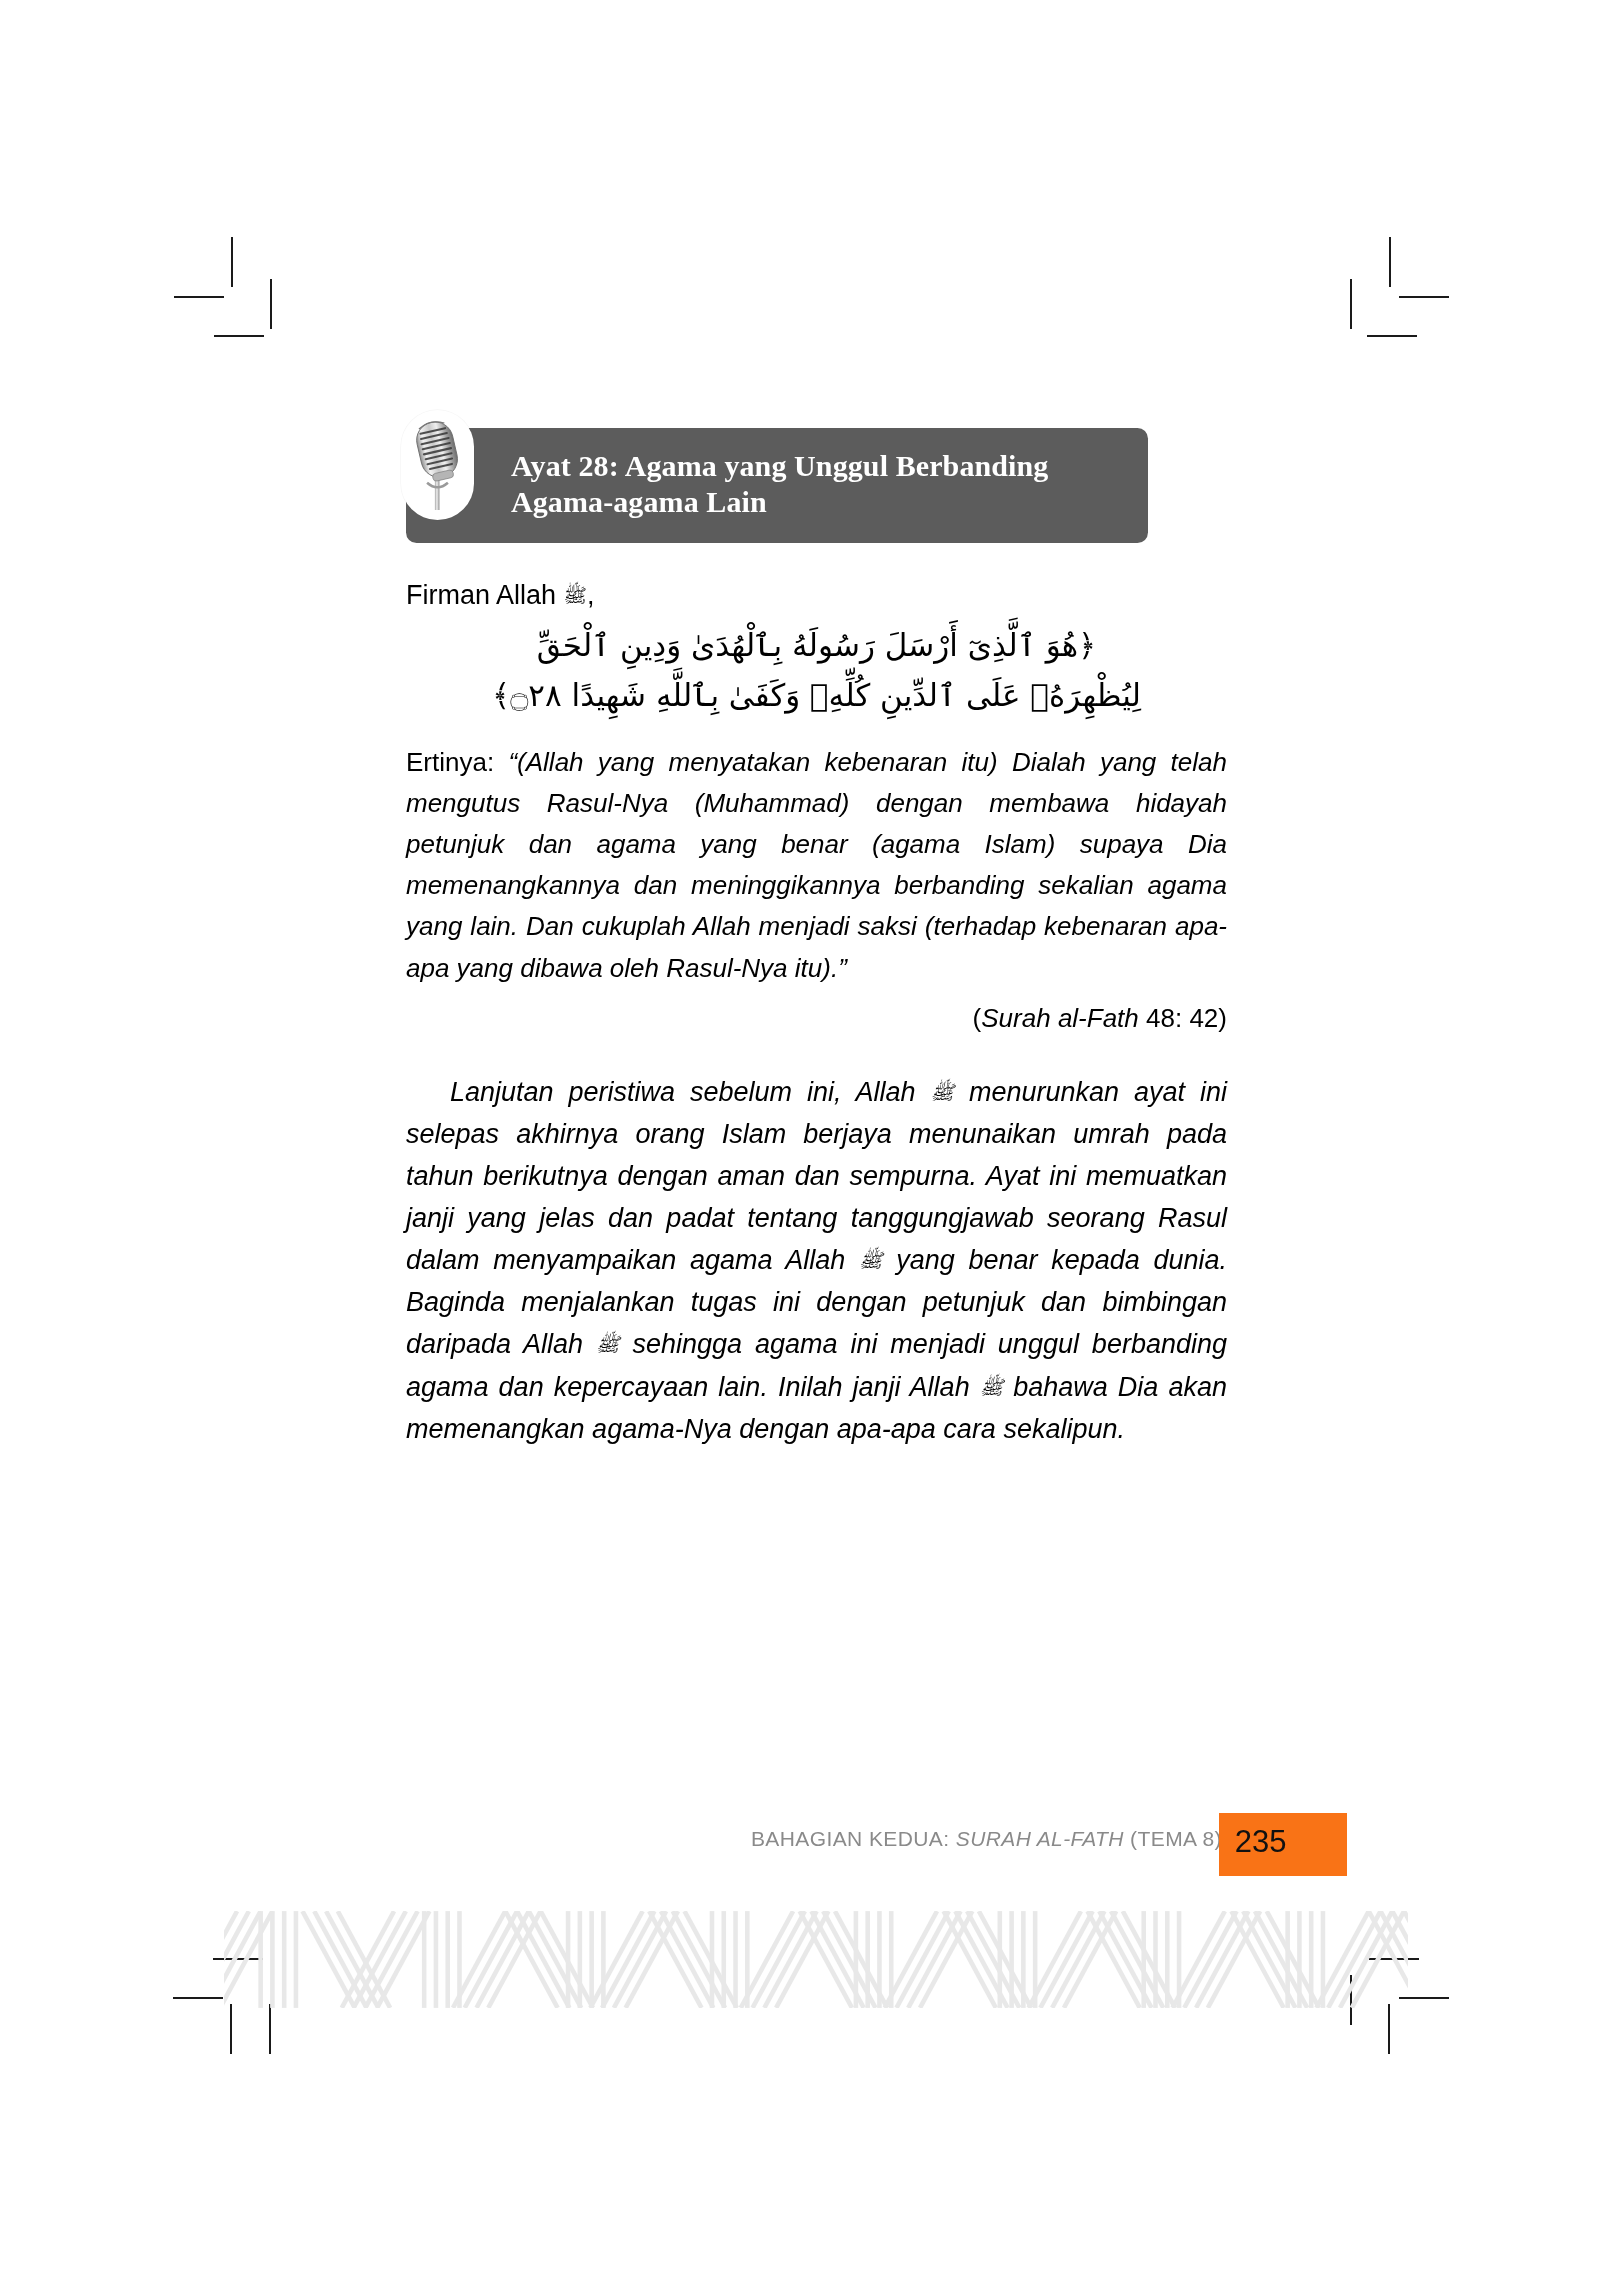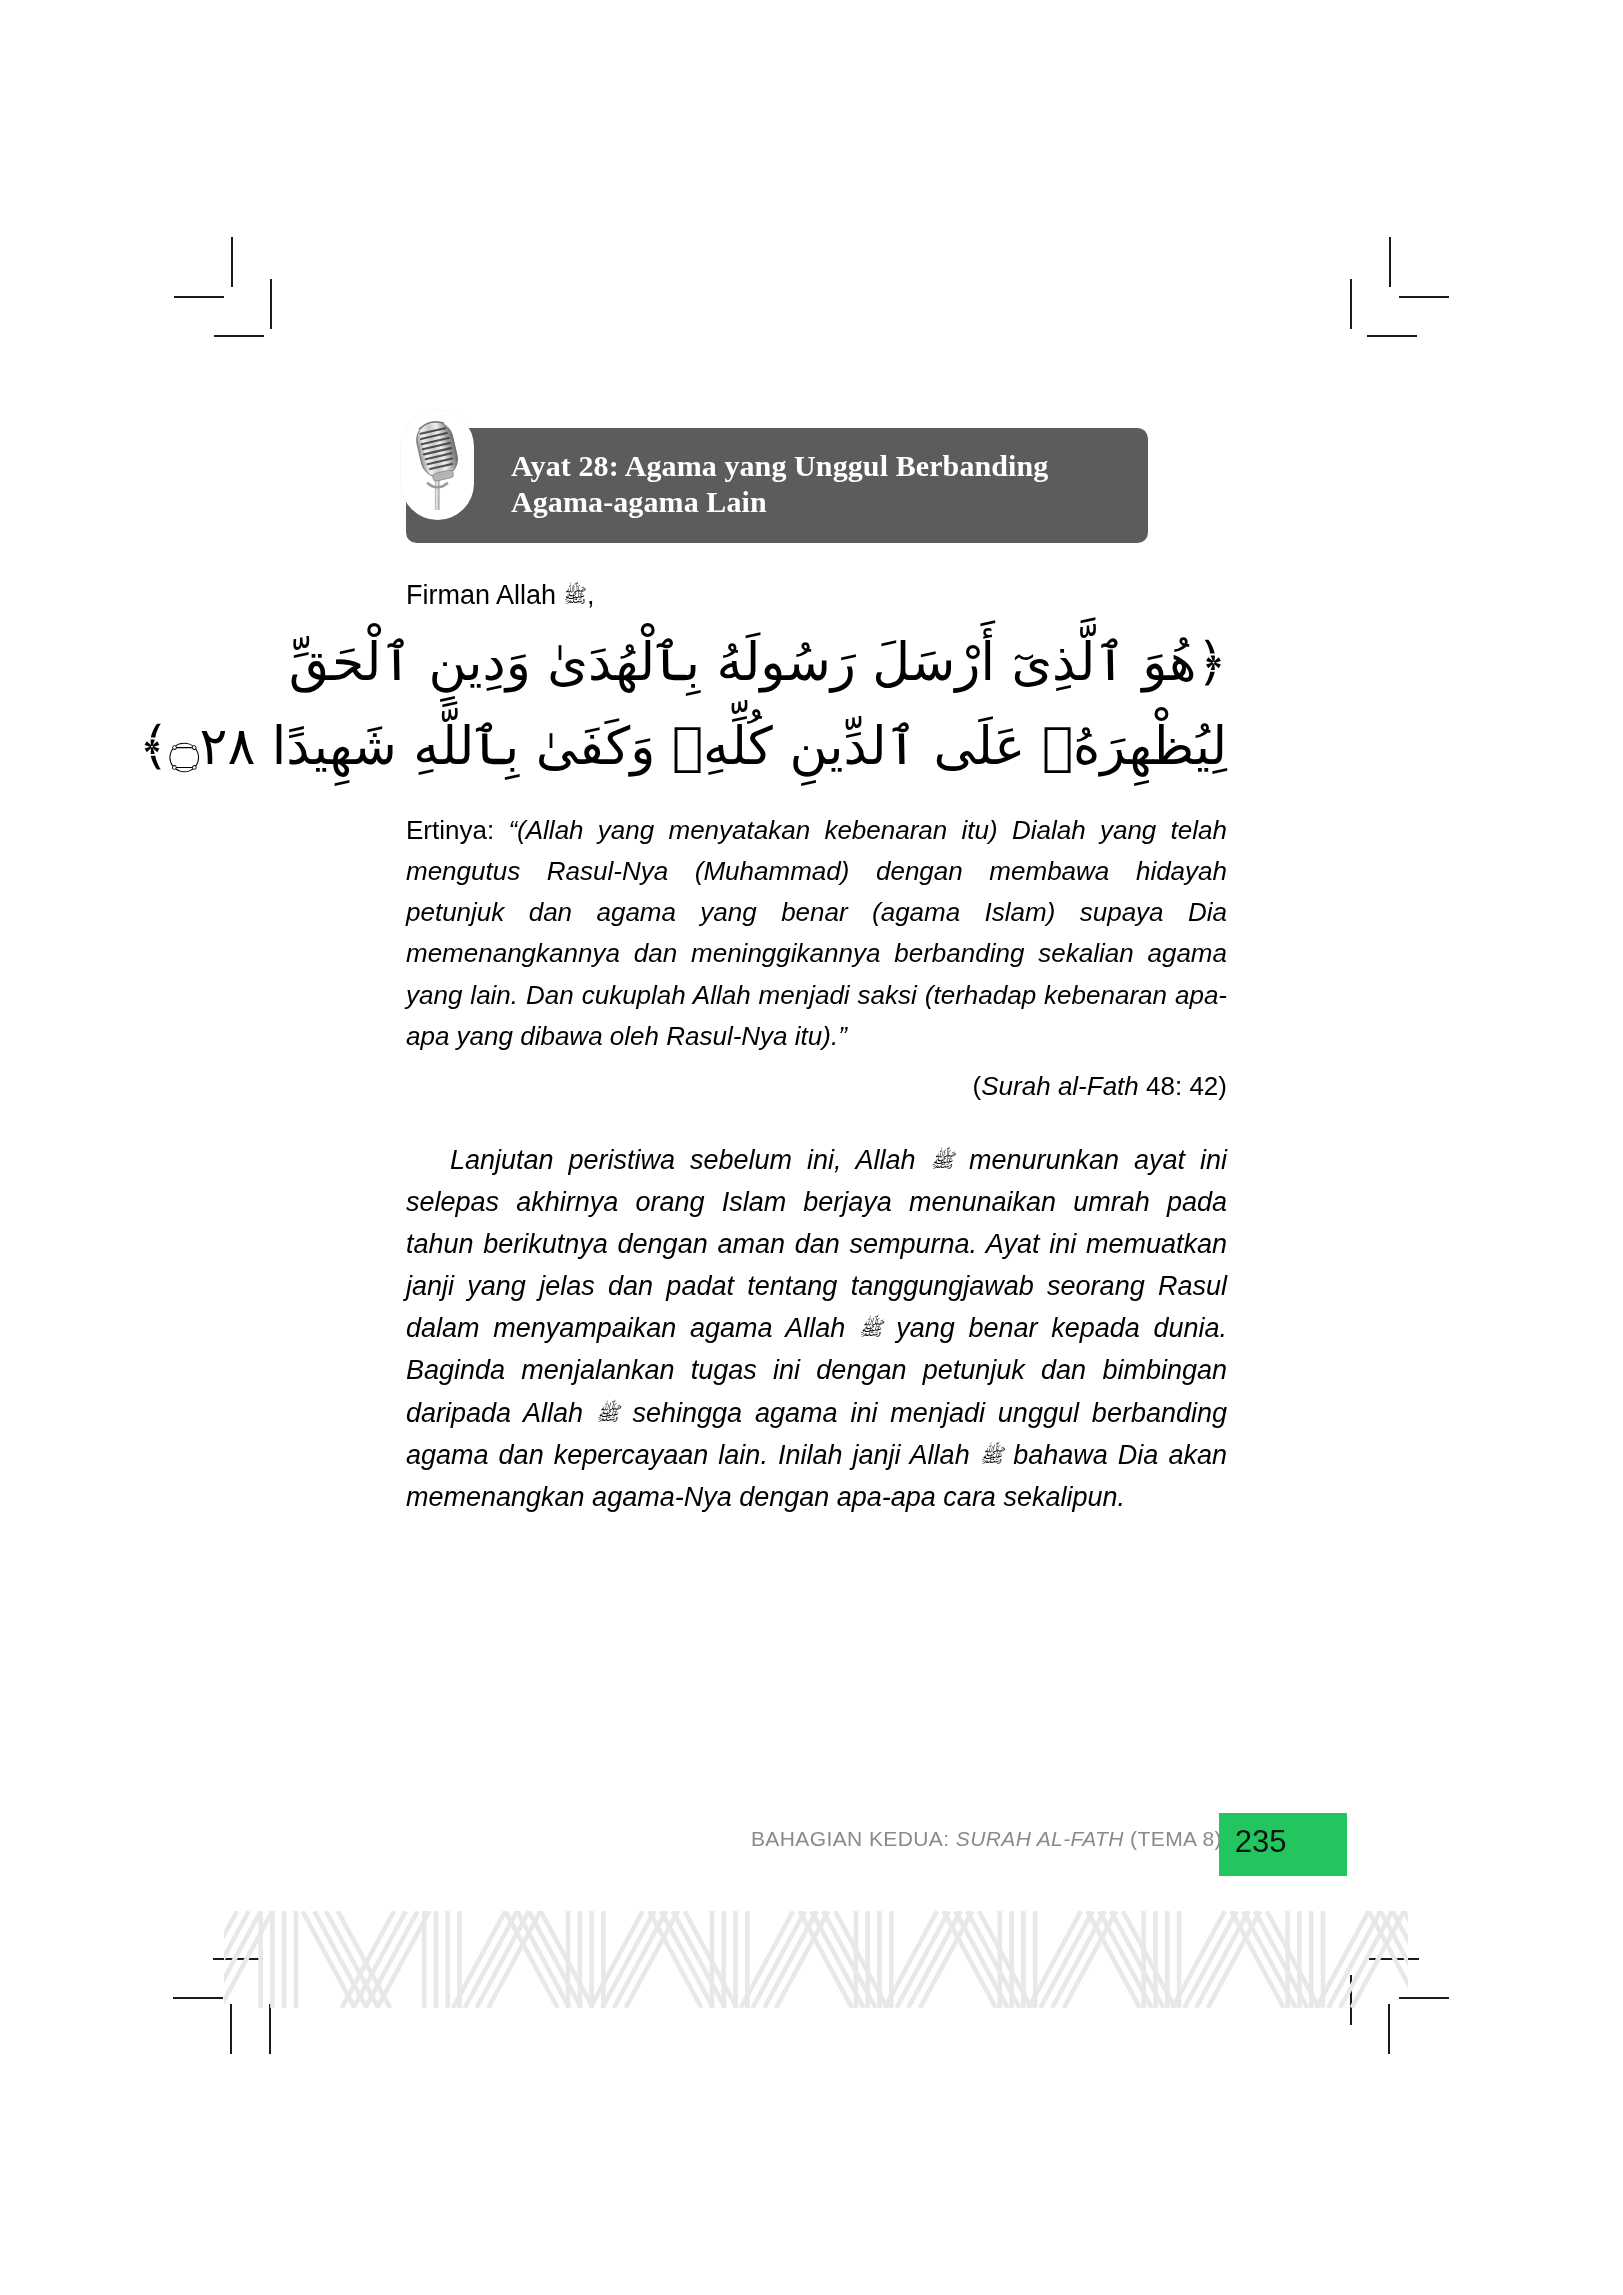--- a/index.html
+++ b/index.html
@@ -82,23 +82,23 @@
   }
   .hon {
     font-size: 0.72em;
     vertical-align: 0.12em;
     letter-spacing: 0;
   }
 
   
   .arabic {
     direction: rtl;
-    text-align: right;
+    text-align: center;
     font-family: "DejaVu Sans", "Liberation Serif", serif;
-    font-size: 52px;
+    font-size: 31px;
     line-height: 1.62;
     color: #000;
     margin: 6.5px 0 22px 0;
     unicode-bidi: isolate;
   }
   .arabic .ln { display: block; white-space: nowrap; }
 
   
   .translation {
     font-style: italic;
@@ -147,21 +147,21 @@
     letter-spacing: 0.4px;
     white-space: nowrap;
   }
   .footer-text em { font-style: italic; }
   .pagenum-box {
     position: absolute;
     left: 813px;
     top: 0px;
     width: 128px;
     height: 63px;
-    background: #22c55e;
+    background: #f97316;
   }
   .pagenum {
     position: absolute;
     left: 15.7px;
     top: 13px;
     font-size: 31px;
     color: #111;
     line-height: 1;
   }
 

